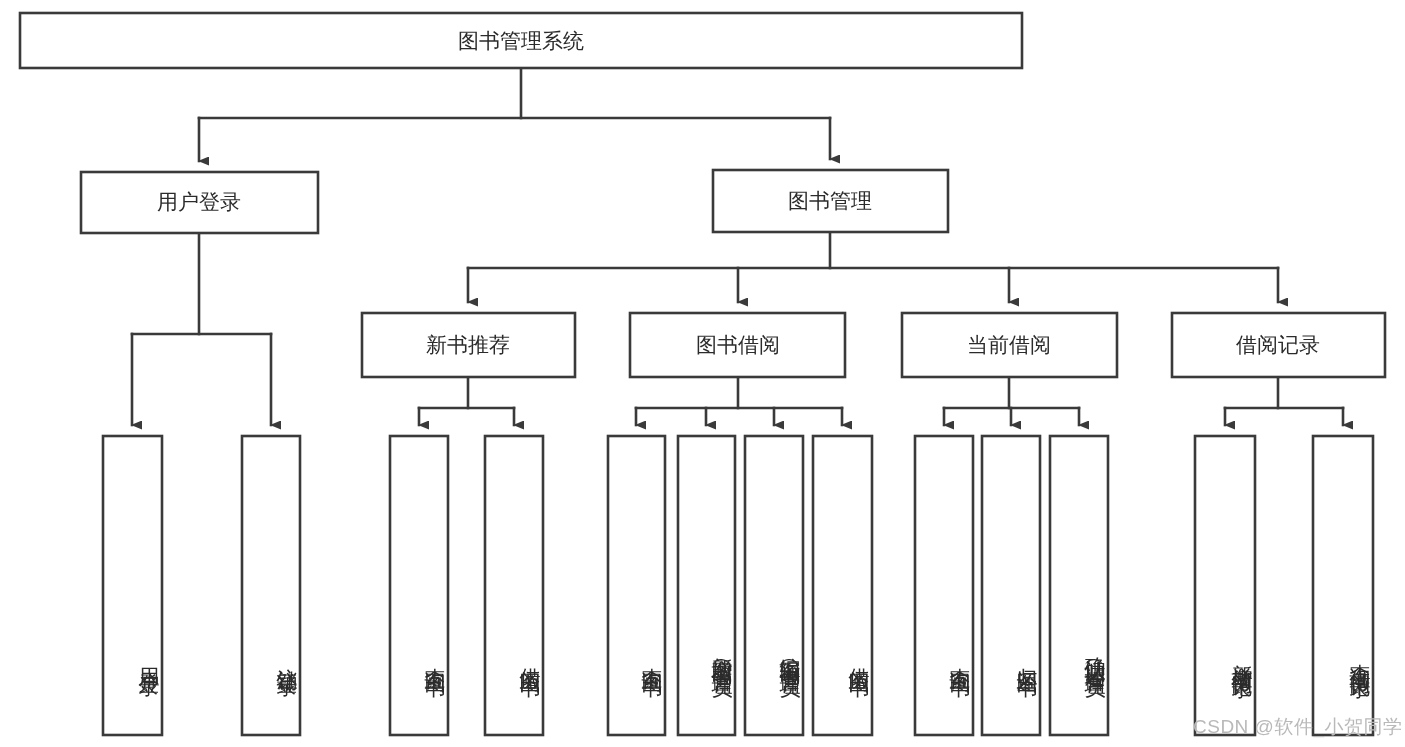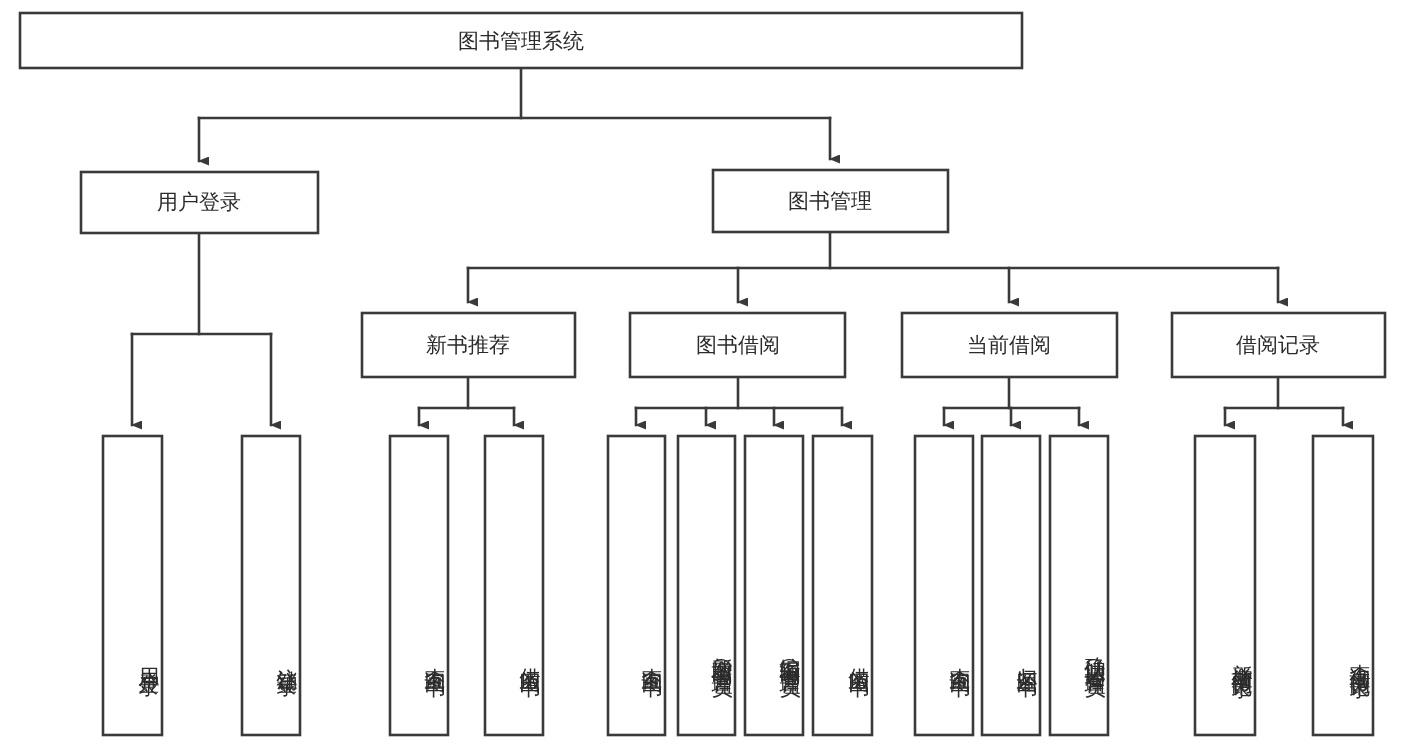--- a/index.html
+++ b/index.html
@@ -179,13 +179,14 @@
   <div class="vnode-label" style="left: 608px; top: 436px; width: 57px; height: 155.5px; padding-top: 143.5px;">查询图书</div>
   <div class="vnode-label" style="left: 678px; top: 436px; width: 57px; height: 163px; justify-content: flex-start; padding-top: 136px;">新增图书（管理员）</div>
   <div class="vnode-label" style="left: 745px; top: 436px; width: 58px; height: 163px; padding-top: 136px;">编辑图书（管理员）</div>
   <div class="vnode-label" style="left: 813px; top: 436px; width: 59px; height: 155.5px; padding-top: 143.5px;">借阅图书</div>
   <div class="vnode-label" style="left: 915px; top: 436px; width: 58px; height: 155.5px; padding-top: 143.5px;">查询图书</div>
   <div class="vnode-label" style="left: 982px; top: 436px; width: 58px; height: 155.5px; padding-top: 143.5px;">归还图书</div>
   <div class="vnode-label" style="left: 1050px; top: 436px; width: 58px; height: 163px; padding-top: 136px;">确认归还（管理员）</div>
   <div class="vnode-label" style="left: 1195px; top: 436px; width: 60px; height: 158.5px; padding-top: 140.5px;">新增借阅记录</div>
   <div class="vnode-label" style="left: 1313px; top: 436px; width: 60px; height: 158.5px; padding-top: 140.5px;">查询借阅记录</div>
 
+  <div class="watermark" style="left:1193px; top:714px;">CSDN @软件_小贺同学</div>
 </div>
 
 </body></html>

